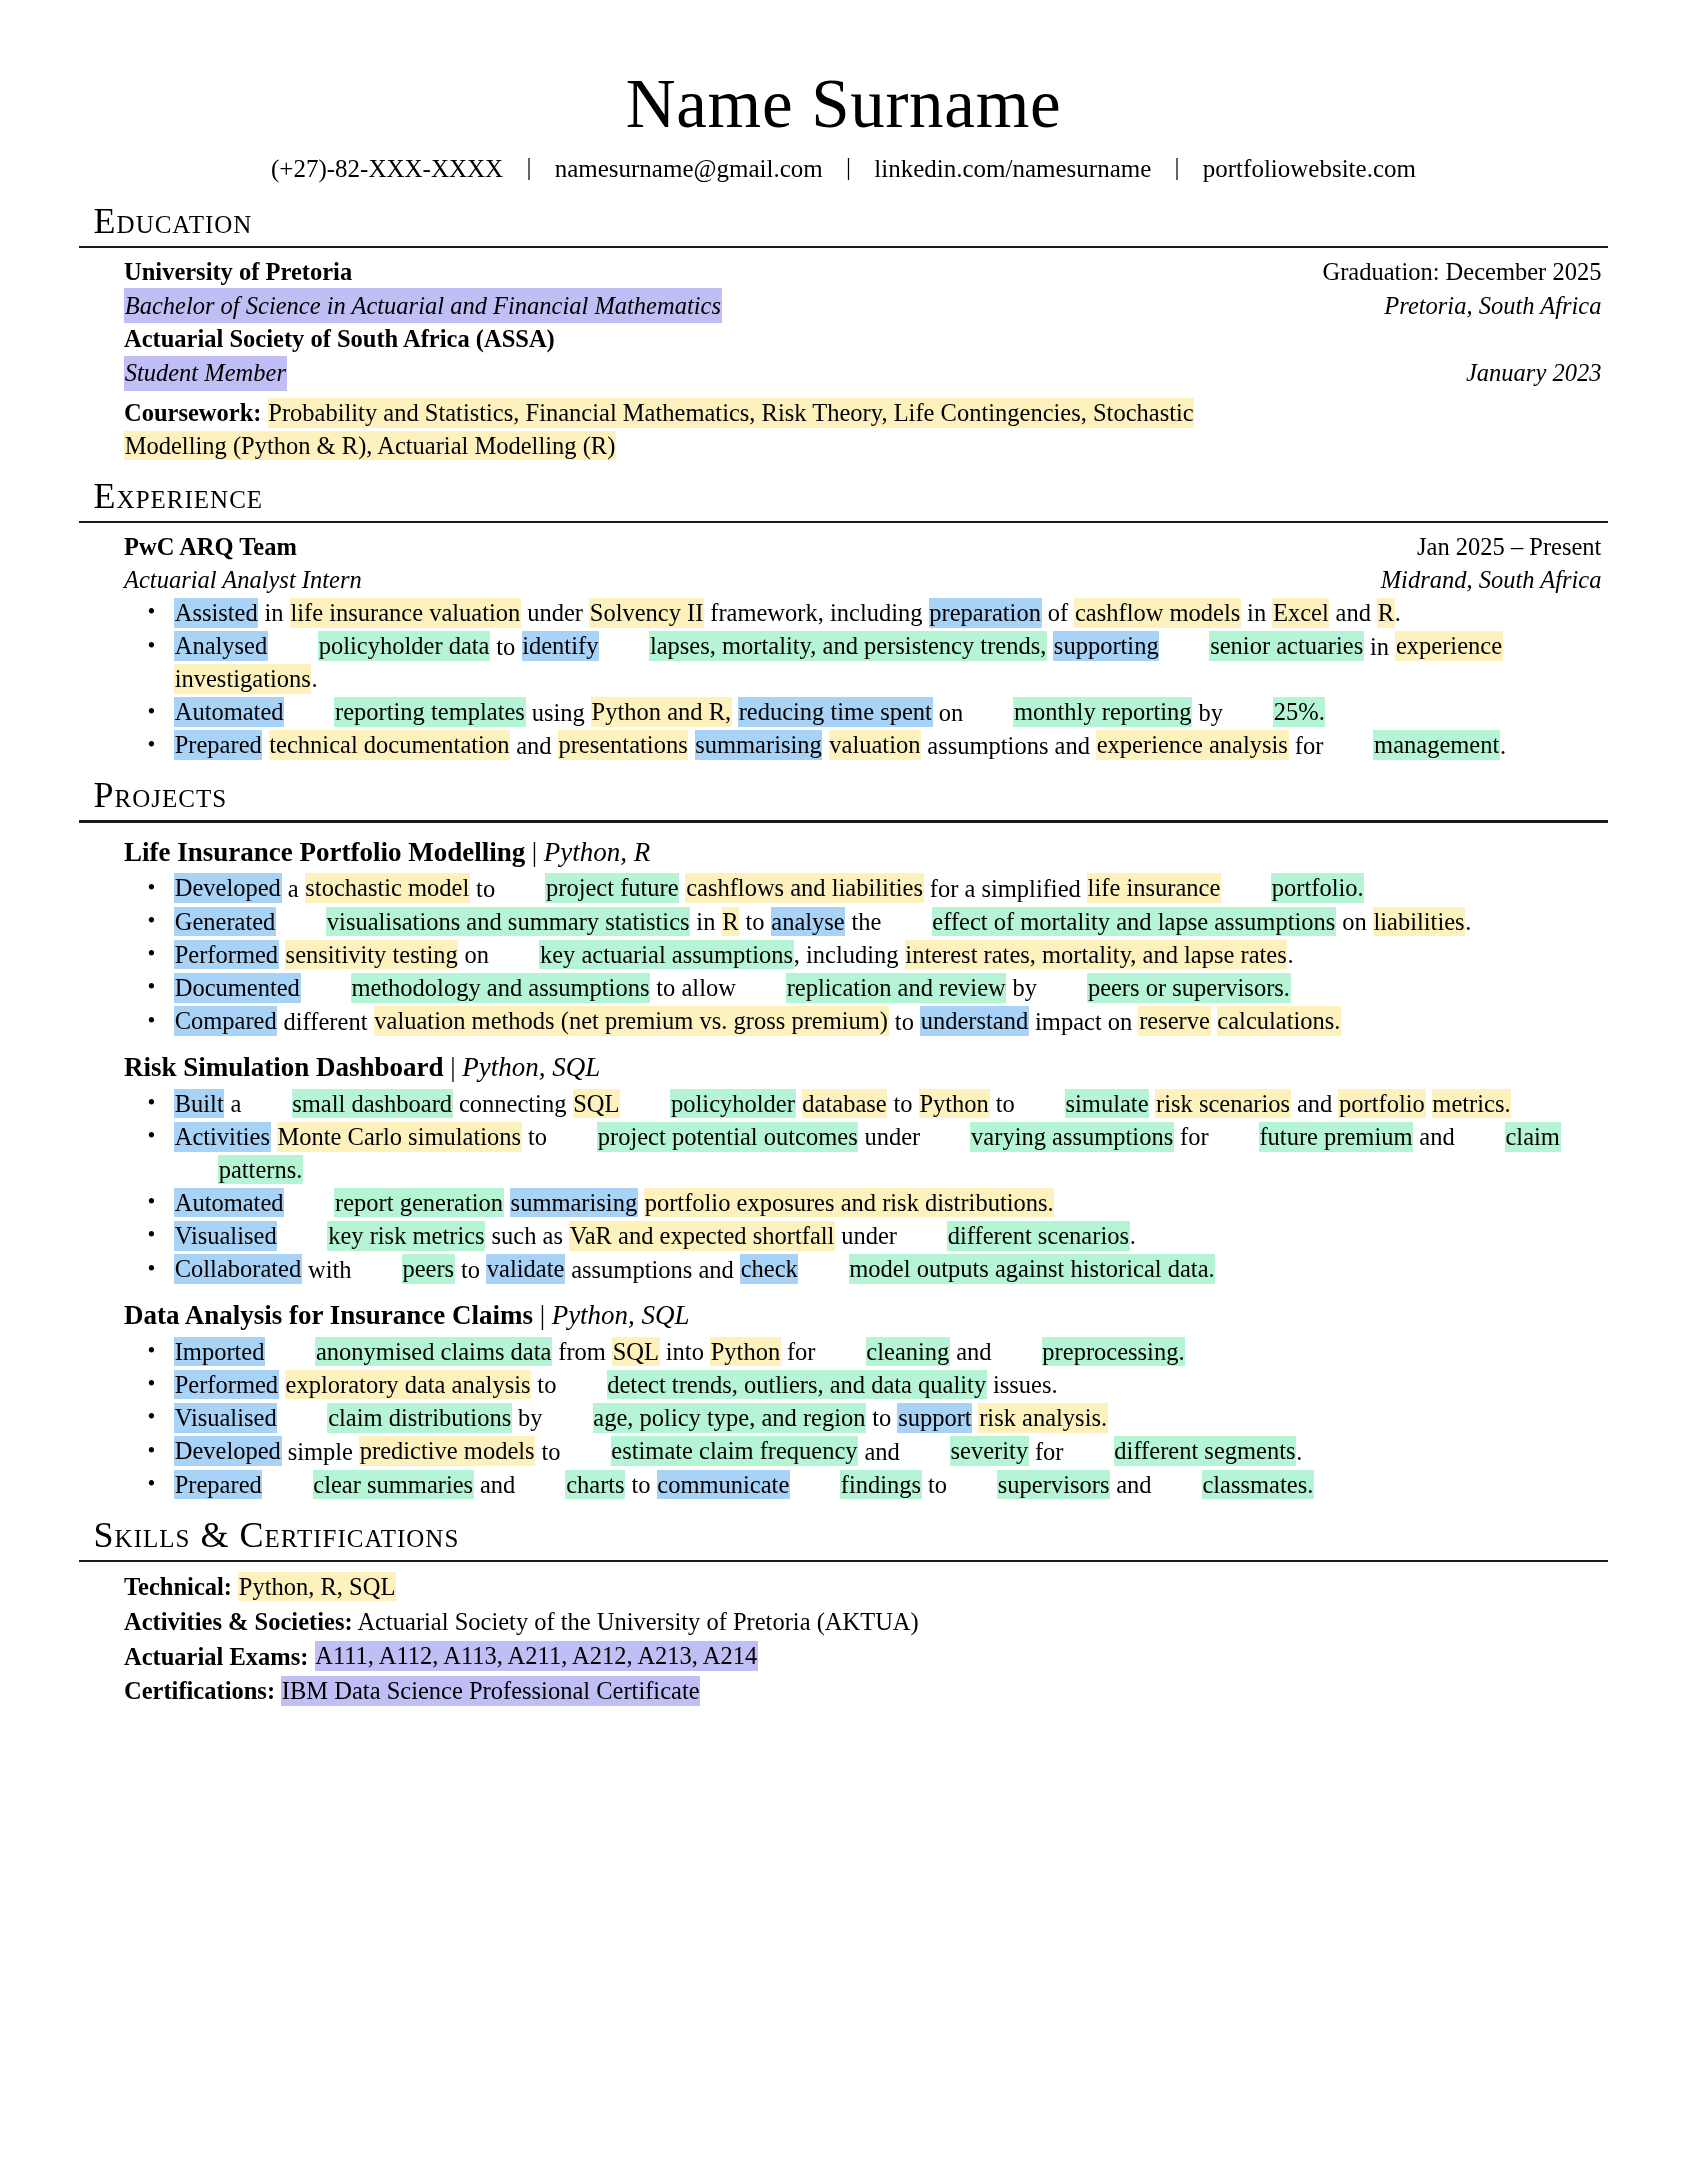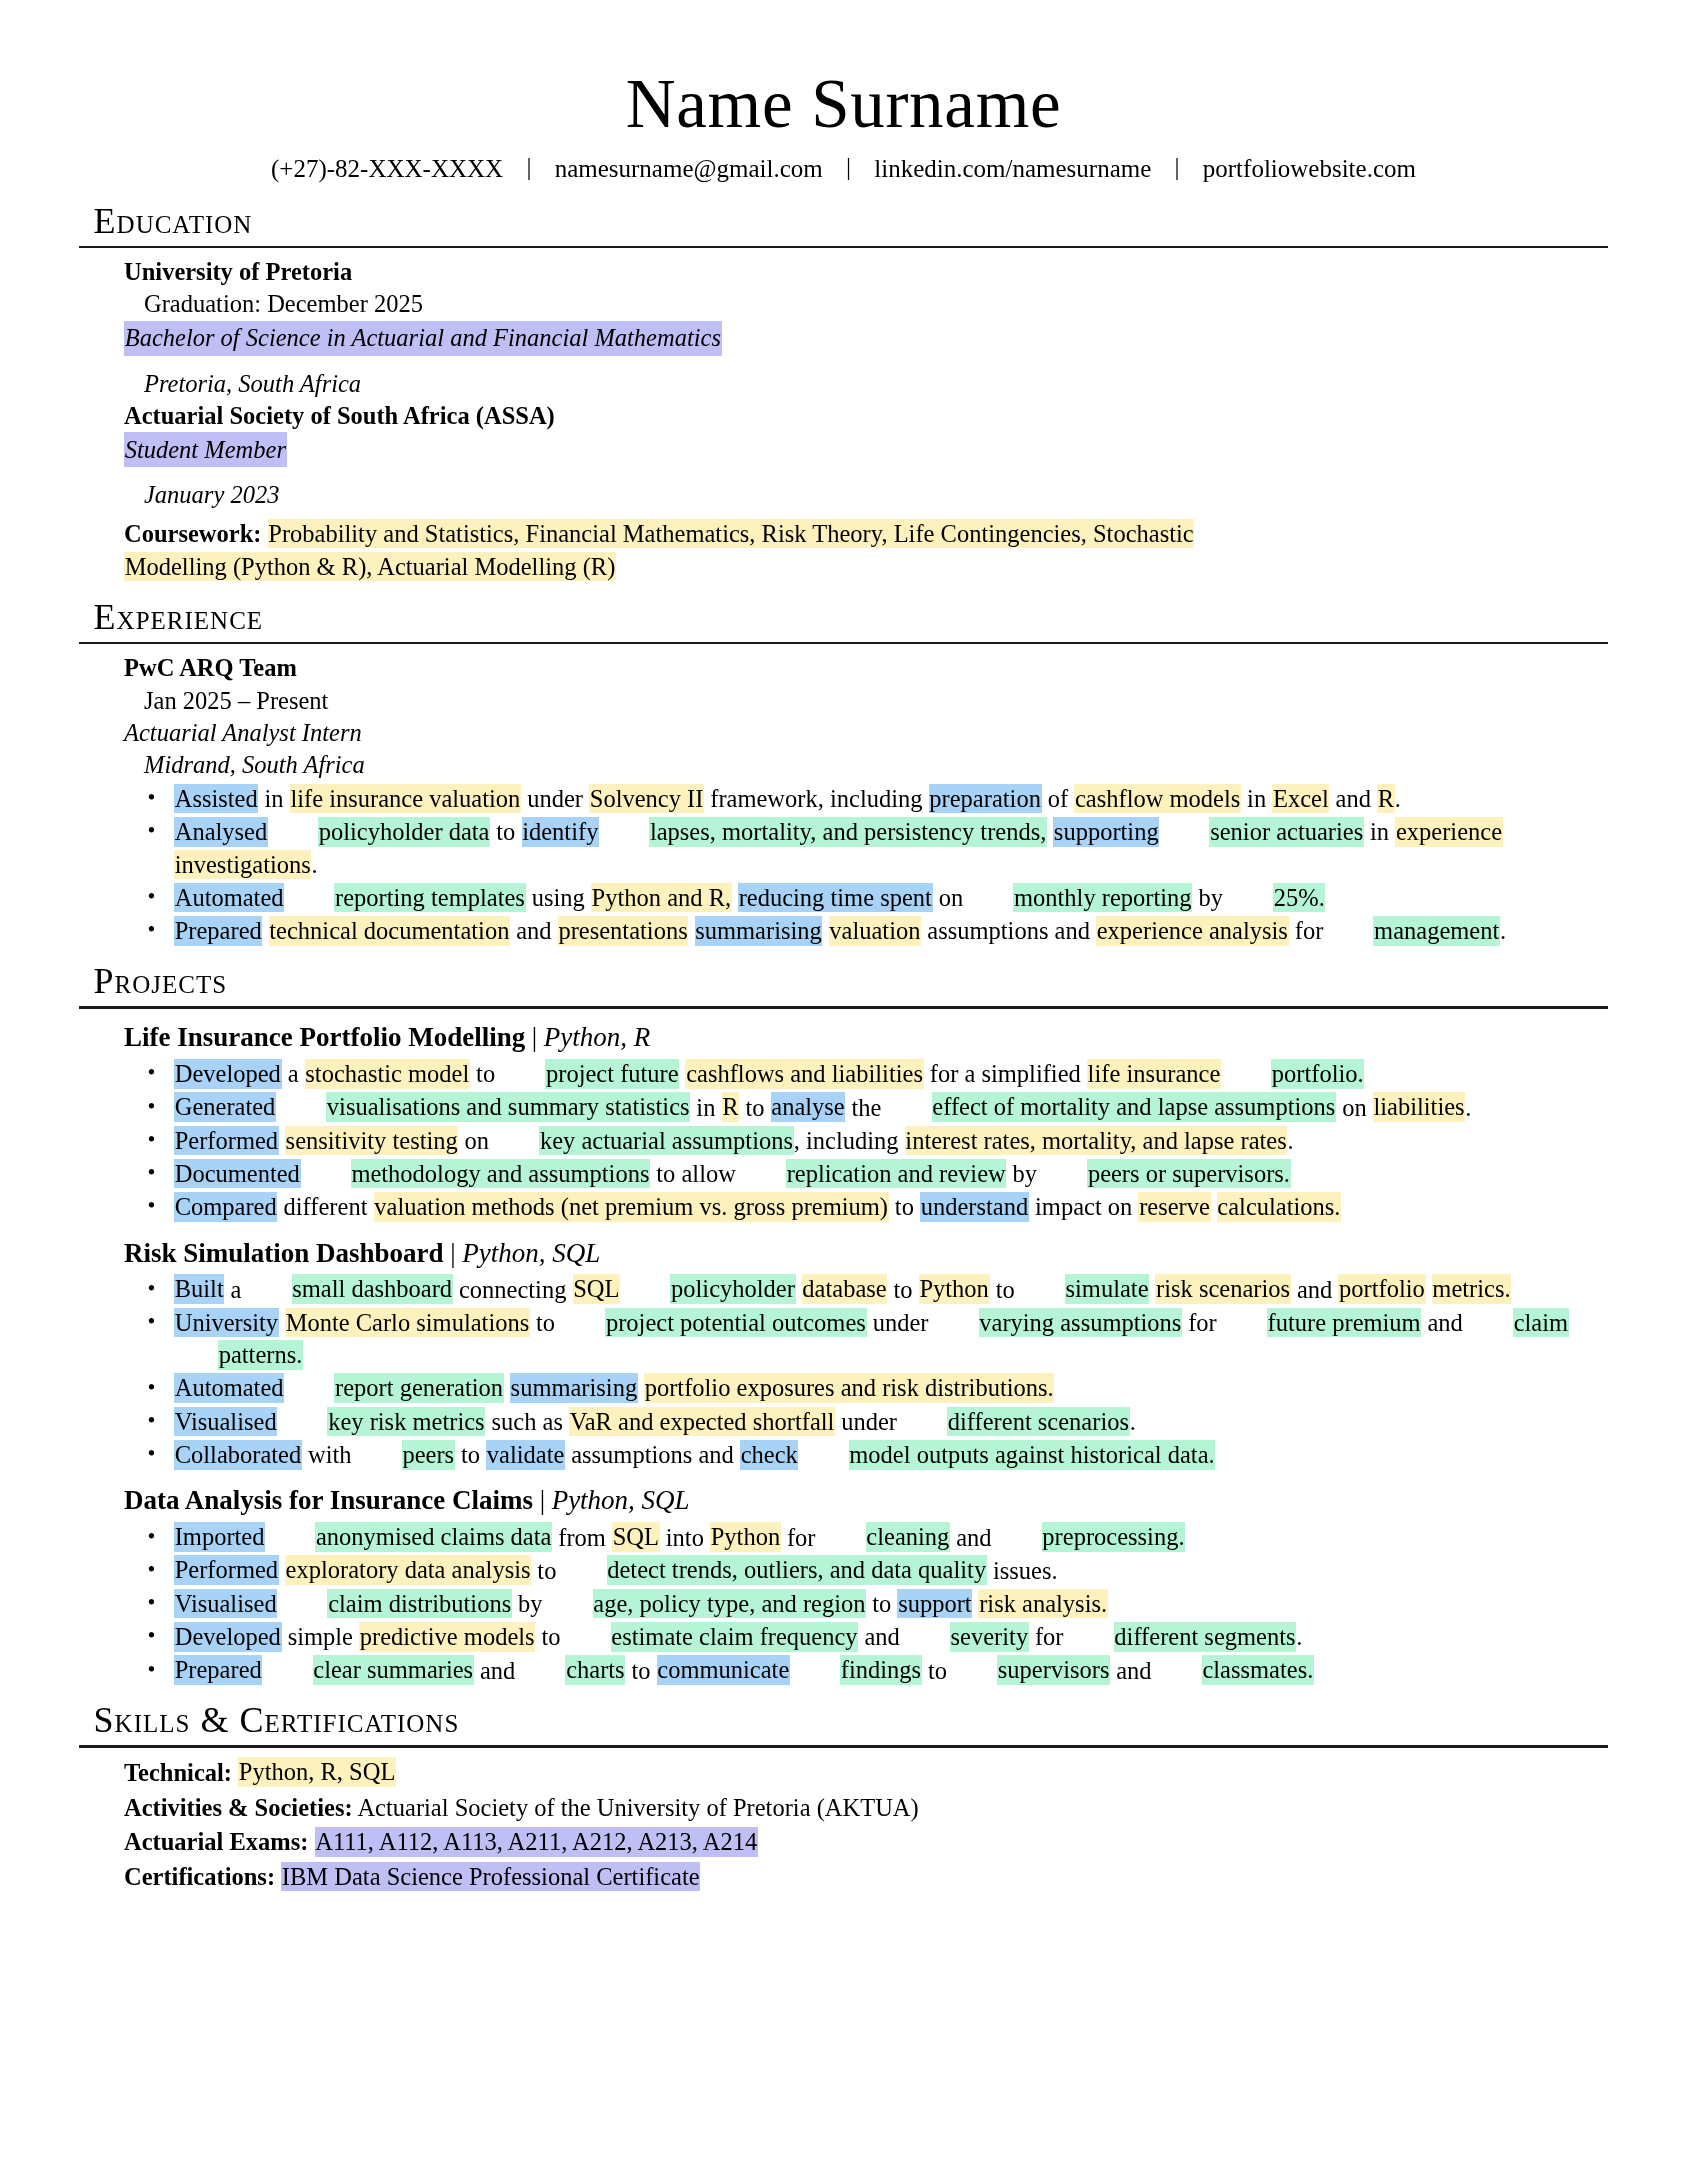--- a/index.html
+++ b/index.html
@@ -38,21 +38,21 @@
     letter-spacing:1px;
     padding-left:14.6px;
     margin-bottom:4px;
   }
   .rule { height:2.6px; background:#1a1a1a; width:100%; margin-bottom:8px; }
 
   .body-block { padding-left:45px; padding-right:6.6px; }
 
   .row {
     display:flex; justify-content:space-between; align-items:baseline;
-    font-size:24.5px; line-height:1.32;flex-direction:column;
+    font-size:24.5px; line-height:1.32;
   }
   .row .left { }
   .row .right { white-space:nowrap; padding-left:20px; }
   .b { font-weight:bold; }
   .i { font-style:italic; }
 
   
   .hl { padding:1.3px 0.7px; border-radius:0; box-decoration-break:clone; -webkit-box-decoration-break:clone; }
   .hl-b { background:#a8d3f7; }
   .hl-y { background:#fdf2bd;margin-top:41px; }
@@ -159,21 +159,21 @@
         <ul class="bullets">
           <li><span class="hl hl-b">Developed</span><span> a </span><span class="hl hl-y">stochastic model</span><span> to </span><span class="hl hl-g">project future</span><span> </span><span class="hl hl-y">cashflows and liabilities</span><span> for a simplified </span><span class="hl hl-y">life insurance</span><span> </span><span class="hl hl-g">portfolio.</span></li>
           <li><span class="hl hl-b">Generated</span><span> </span><span class="hl hl-g">visualisations and summary statistics</span><span> in </span><span class="hl hl-y">R</span><span> to </span><span class="hl hl-b">analyse</span><span> the </span><span class="hl hl-g">effect of mortality and lapse assumptions</span><span> on </span><span class="hl hl-y">liabilities</span><span>.</span></li>
           <li><span class="hl hl-b">Performed</span><span> </span><span class="hl hl-y">sensitivity testing</span><span> on </span><span class="hl hl-g">key actuarial assumptions</span><span>, including </span><span class="hl hl-y">interest rates, mortality, and lapse rates</span><span>.</span></li>
           <li><span class="hl hl-b">Documented</span><span> </span><span class="hl hl-g">methodology and assumptions</span><span> to allow </span><span class="hl hl-g">replication and review</span><span> by </span><span class="hl hl-g">peers or supervisors.</span></li>
           <li><span class="hl hl-b">Compared</span><span> different </span><span class="hl hl-y">valuation methods (net premium vs. gross premium)</span><span> to </span><span class="hl hl-b">understand</span><span> impact on </span><span class="hl hl-y">reserve</span><span> </span><span class="hl hl-y">calculations.</span></li>
         </ul>
         <div class="proj-head"><span class="b">Risk Simulation Dashboard</span><span class="bar">|</span><span class="i">Python, SQL</span></div>
         <ul class="bullets">
           <li><span class="hl hl-b">Built</span><span> a </span><span class="hl hl-g">small dashboard</span><span> connecting </span><span class="hl hl-y">SQL</span><span> </span><span class="hl hl-g">policyholder</span><span> </span><span class="hl hl-y">database</span><span> to </span><span class="hl hl-y">Python</span><span> to </span><span class="hl hl-g">simulate</span><span> </span><span class="hl hl-y">risk scenarios</span><span> and </span><span class="hl hl-y">portfolio</span><span> </span><span class="hl hl-y">metrics.</span></li>
-          <li><span class="hl hl-b">University</span><span> </span><span class="hl hl-y">Monte Carlo simulations</span><span> to </span><span class="hl hl-g">project potential outcomes</span><span> under </span><span class="hl hl-g">varying assumptions</span><span> for </span><span class="hl hl-g">future premium</span><span> and </span><span class="hl hl-g">claim patterns.</span></li>
+          <li><span class="hl hl-b">Activities</span><span> </span><span class="hl hl-y">Monte Carlo simulations</span><span> to </span><span class="hl hl-g">project potential outcomes</span><span> under </span><span class="hl hl-g">varying assumptions</span><span> for </span><span class="hl hl-g">future premium</span><span> and </span><span class="hl hl-g">claim patterns.</span></li>
           <li><span class="hl hl-b">Automated</span><span> </span><span class="hl hl-g">report generation</span><span> </span><span class="hl hl-b">summarising</span><span> </span><span class="hl hl-y">portfolio exposures and risk distributions.</span></li>
           <li><span class="hl hl-b">Visualised</span><span> </span><span class="hl hl-g">key risk metrics</span><span> such as </span><span class="hl hl-y">VaR and expected shortfall</span><span> under </span><span class="hl hl-g">different scenarios</span><span>.</span></li>
           <li><span class="hl hl-b">Collaborated</span><span> with </span><span class="hl hl-g">peers</span><span> to </span><span class="hl hl-b">validate</span><span> assumptions and </span><span class="hl hl-b">check</span><span> </span><span class="hl hl-g">model outputs against historical data.</span></li>
         </ul>
         <div class="proj-head"><span class="b">Data Analysis for Insurance Claims</span><span class="bar">|</span><span class="i">Python, SQL</span></div>
         <ul class="bullets">
           <li><span class="hl hl-b">Imported</span><span> </span><span class="hl hl-g">anonymised claims data</span><span> from </span><span class="hl hl-y">SQL</span><span> into </span><span class="hl hl-y">Python</span><span> for </span><span class="hl hl-g">cleaning</span><span> and </span><span class="hl hl-g">preprocessing.</span></li>
           <li><span class="hl hl-b">Performed</span><span> </span><span class="hl hl-y">exploratory data analysis</span><span> to </span><span class="hl hl-g">detect trends, outliers, and data quality</span><span> issues.</span></li>
           <li><span class="hl hl-b">Visualised</span><span> </span><span class="hl hl-g">claim distributions</span><span> by </span><span class="hl hl-g">age, policy type, and region</span><span> to </span><span class="hl hl-b">support</span><span> </span><span class="hl hl-y">risk analysis.</span></li>
           <li><span class="hl hl-b">Developed</span><span> simple </span><span class="hl hl-y">predictive models</span><span> to </span><span class="hl hl-g">estimate claim frequency</span><span> and </span><span class="hl hl-g">severity</span><span> for </span><span class="hl hl-g">different segments</span><span>.</span></li>

